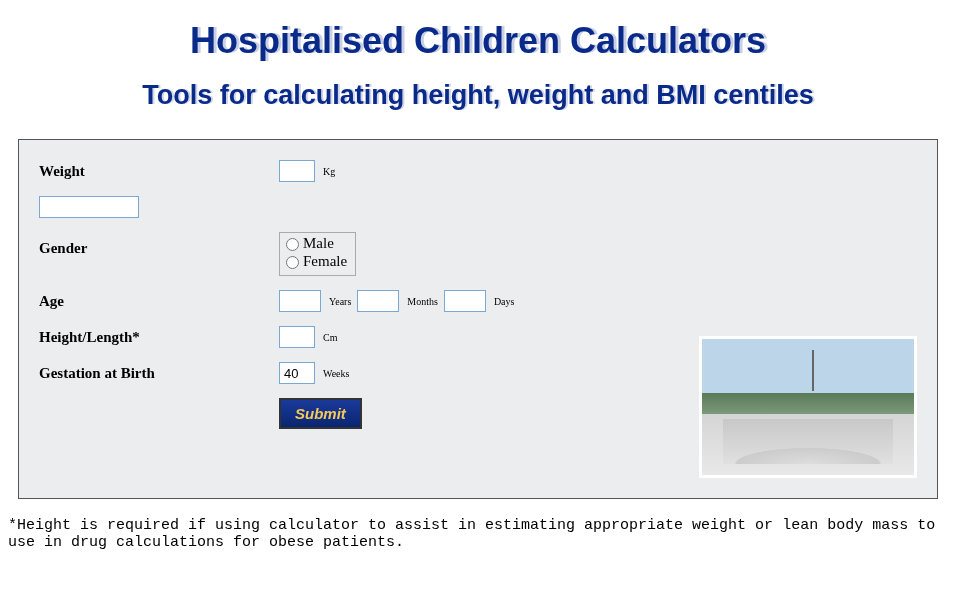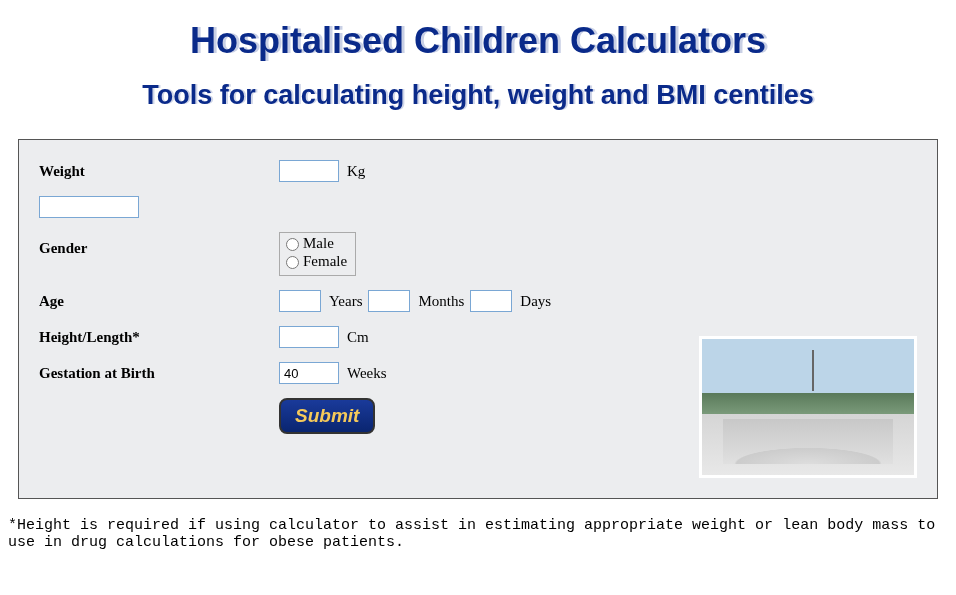--- a/index.html
+++ b/index.html
@@ -64,25 +64,25 @@
     flex-wrap: wrap;
     gap: 6px;
   }
   .field-col input[type="text"] {
     border: 1px solid #7aa7d4;
     background: #fff;
     padding: 3px 4px;
     font-size: 13px;
     height: 22px;
   }
-  .w-small { width: 60px; }
+  .w-small { width: 36px; }
   .w-med { width: 42px; }
   .w-date { width: 100px; }
   .unit {
-    font-size: 15px;
+    font-size: 10px;
     margin-left: 2px;
   }
   .gender-box {
     border: 1px solid #aaa;
     background: #ecedef;
     padding: 2px 8px 4px 4px;
     display: inline-block;
   }
   .gender-box label {
     display: block;
@@ -92,23 +92,23 @@
   .gender-box input[type="radio"] {
     margin: 2px 4px 2px 2px;
     vertical-align: middle;
   }
   .submit-btn {
     background: linear-gradient(#1a3a9a, #0a2570);
     color: #f5c95a;
     font-weight: bold;
     font-style: italic;
     border: 2px solid #333;
-    border-radius: 8px;
+    border-radius: 0;
     padding: 5px 14px;
-    font-size: 19px;
+    font-size: 15px;
     cursor: pointer;
     font-family: Arial, sans-serif;
   }
   .city-img {
     position: absolute;
     right: 20px;
     bottom: 20px;
     width: 218px;
     height: 142px;
     border: 3px solid #fff;

